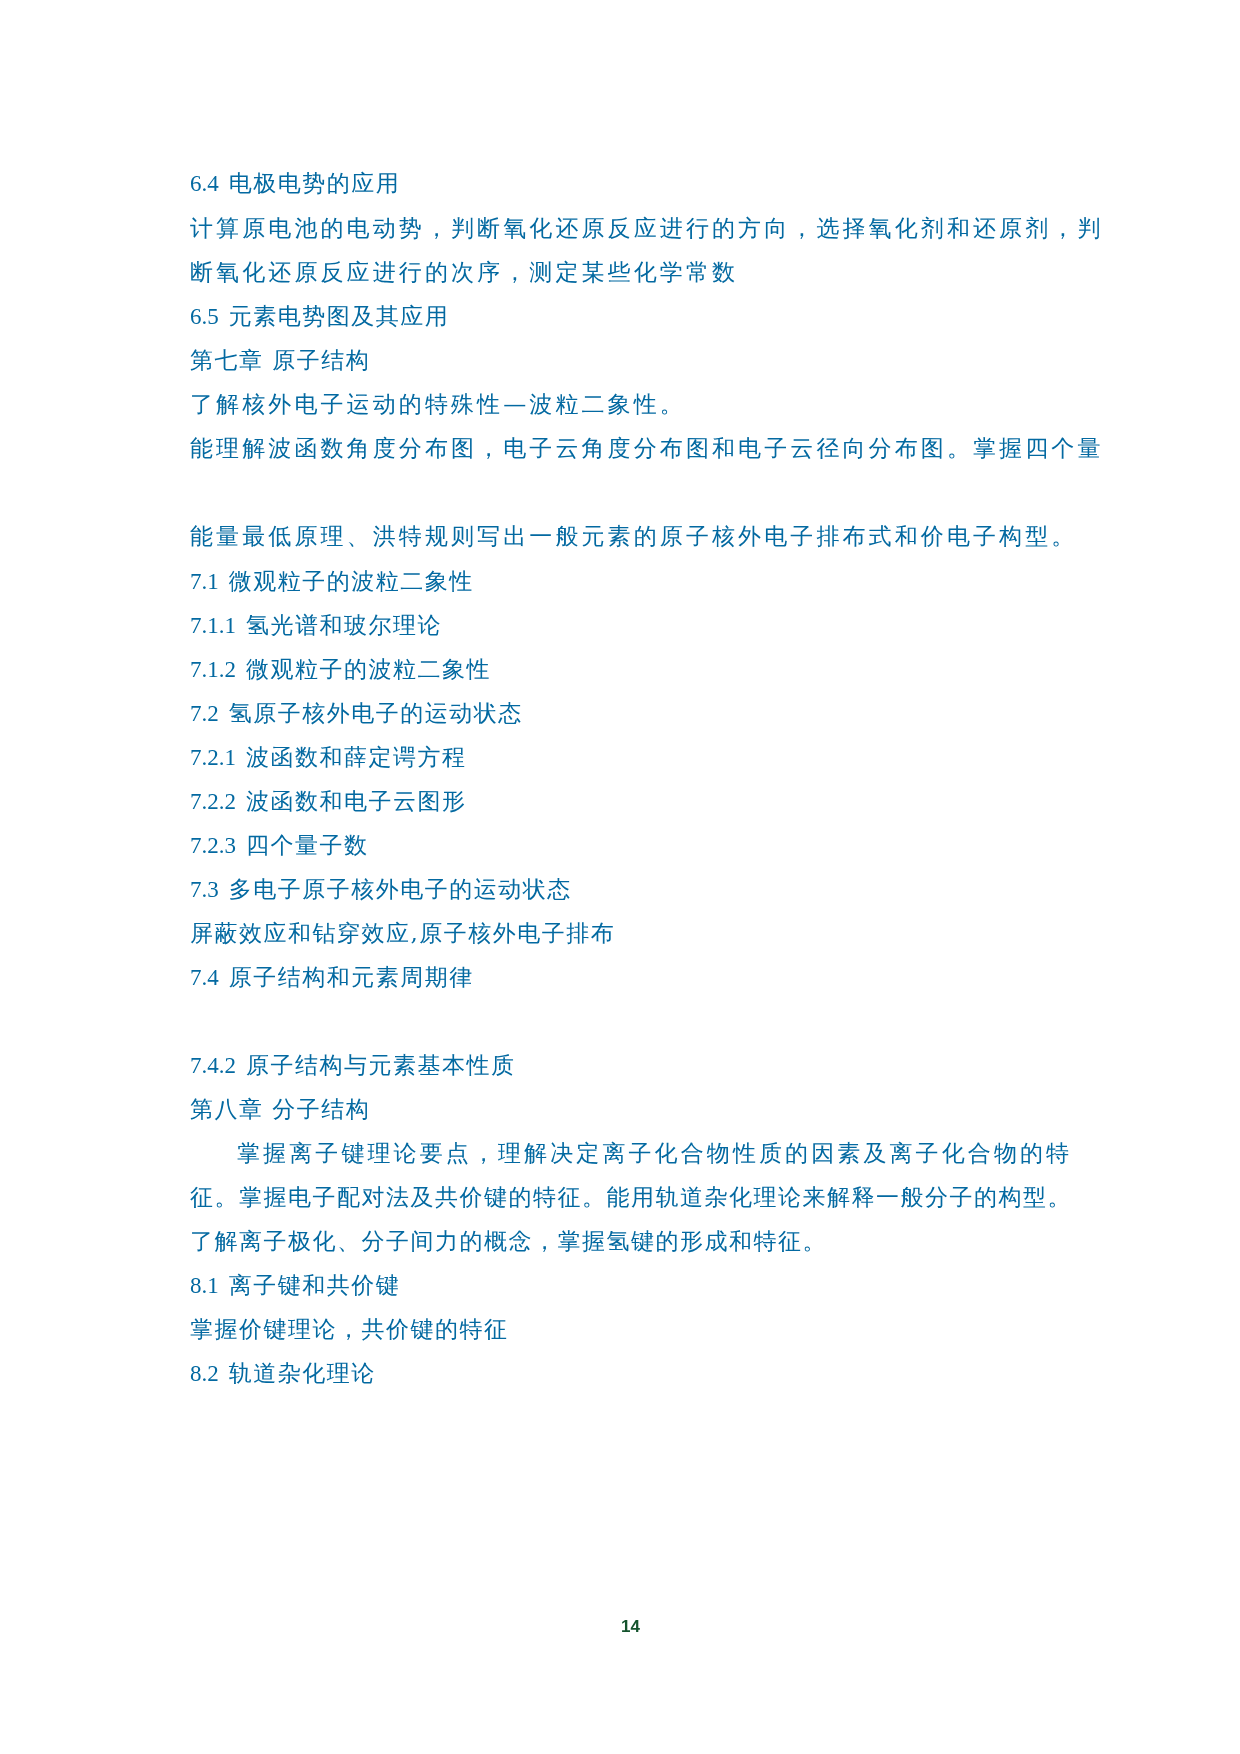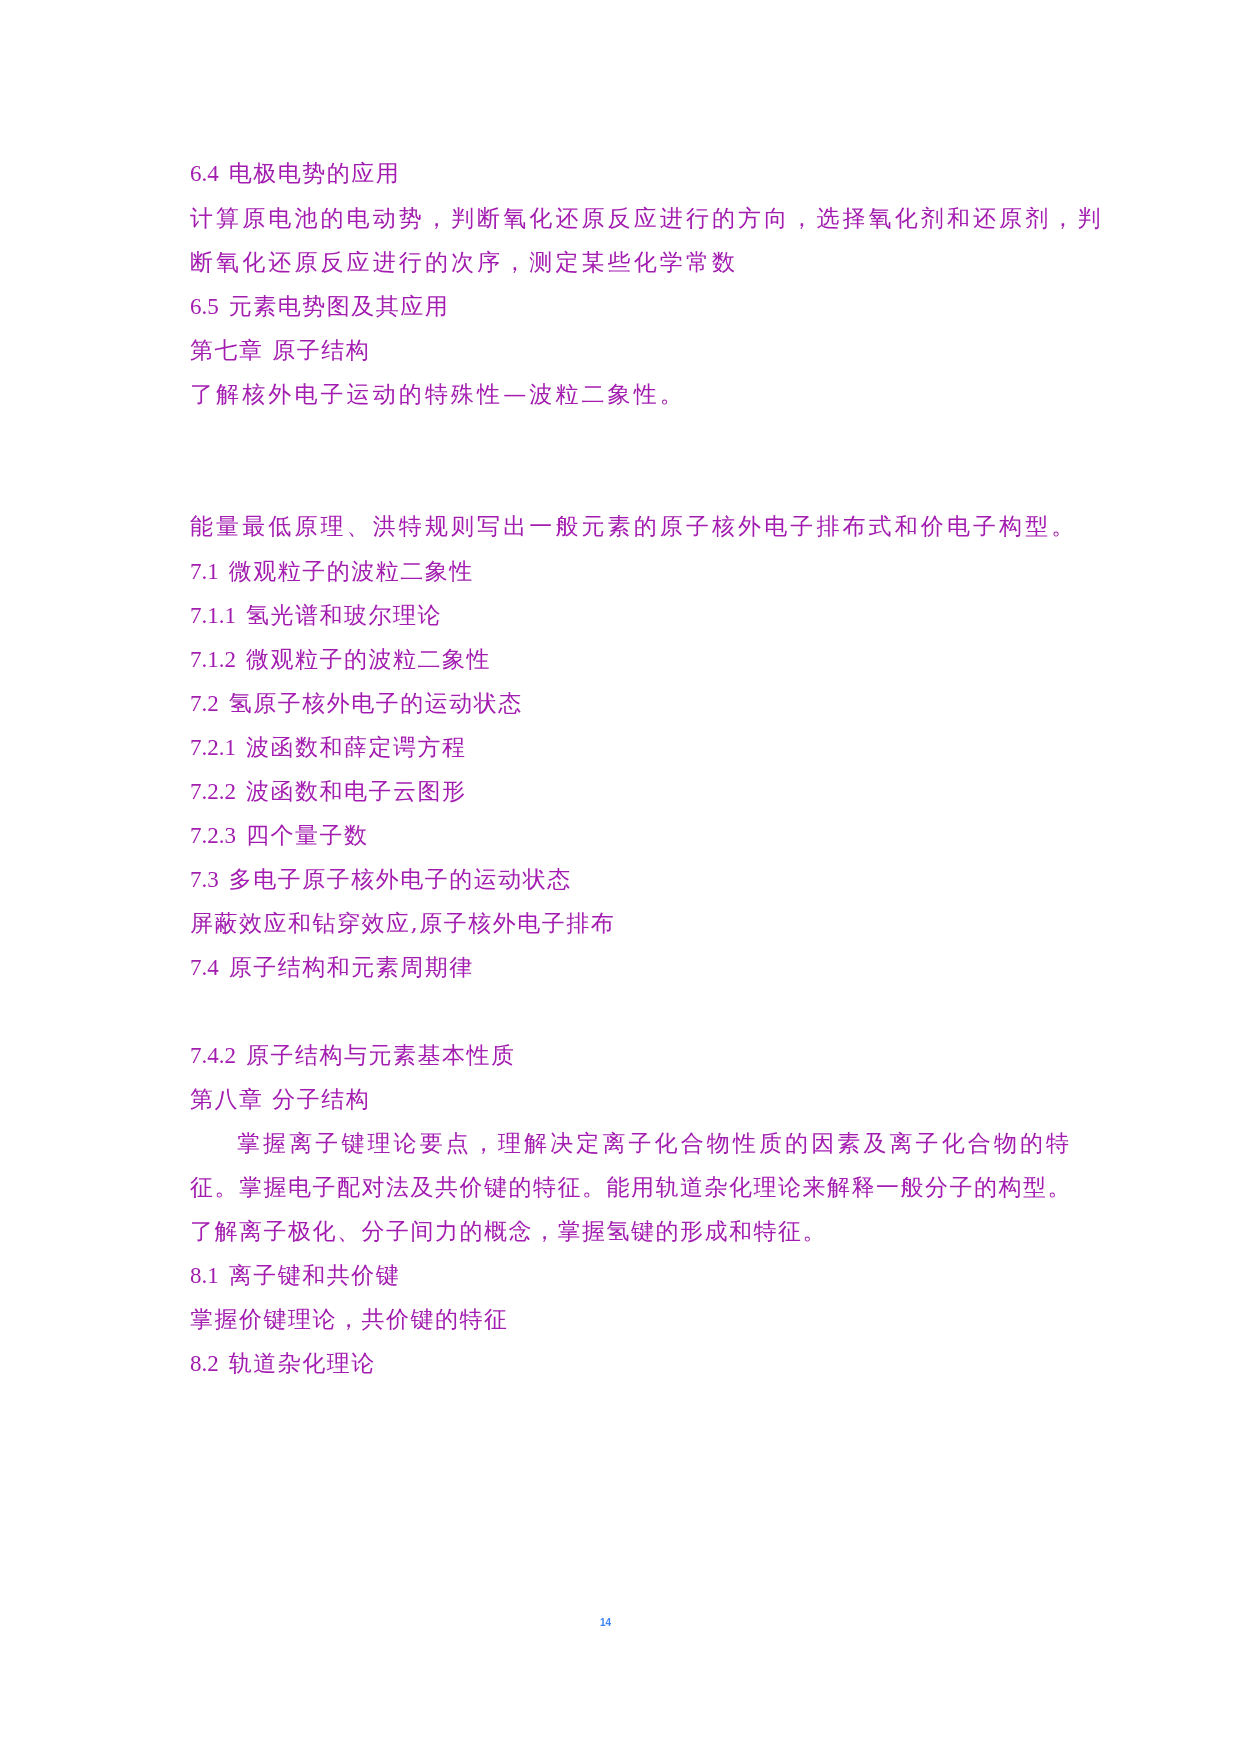--- a/index.html
+++ b/index.html
@@ -6,53 +6,54 @@
   body { width: 1240px; height: 1754px; position: relative; overflow: hidden; }
   .page {
     position: absolute; left: 0; top: 0; width: 1240px; height: 1754px;
     background: #ffffff; color: #111111;
     font-family: "DejaVu Serif", "Liberation Serif", serif;
   }
   .line {
     position: absolute;
     left: 190px;
     font-size: 23px;
-    line-height: 24px;
+    line-height: 44px;
     white-space: nowrap;
     letter-spacing: 1.5px;
-    color: #a21caf;
+    color: #0369a1;
   }
   .num {
     font-family: "Liberation Serif", "DejaVu Serif", serif;
     letter-spacing: 0;
     margin-right: 10px;
   }
   .wide { letter-spacing: 3.1px; }
   .indent { left: 237px; }
   .page-number {
-    position: absolute; left: 600px; top: 1617px; width: 40px; text-align: left;
+    position: absolute; left: 600px; top: 1617px; width: 40px; text-align: right;
     font-family: "Liberation Sans", "DejaVu Sans", sans-serif;
-    font-size: 10px; font-weight: bold; color: #3b82f6;
+    font-size: 17px; font-weight: bold; color: #14532d;
   }
 </style>
 </head>
 <body>
 
 <div class="page">
 
   <div class="line" style="top:161px"><span class="num">6.4</span><span>电极电势的应用</span></div>
 
   <div class="line wide" style="top:206px"><span>计算原电池的电动势，判断氧化还原反应进行的方向，选择氧化剂和还原剂，判</span></div>
   <div class="line wide" style="top:250px"><span>断氧化还原反应进行的次序，测定某些化学常数</span></div>
 
   <div class="line" style="top:294px"><span class="num">6.5</span><span>元素电势图及其应用</span></div>
 
   <div class="line" style="top:338px"><span>第七章  原子结构</span></div>
 
   <div class="line wide" style="top:382px"><span>了解核外电子运动的特殊性—波粒二象性。</span></div>
+  <div class="line wide" style="top:426px"><span>能理解波函数角度分布图，电子云角度分布图和电子云径向分布图。掌握四个量</span></div>
   <div class="line wide" style="top:514px"><span>能量最低原理、洪特规则写出一般元素的原子核外电子排布式和价电子构型。</span></div>
 
   <div class="line" style="top:559px"><span class="num">7.1</span><span>微观粒子的波粒二象性</span></div>
   <div class="line" style="top:603px"><span class="num">7.1.1</span><span>氢光谱和玻尔理论</span></div>
   <div class="line" style="top:647px"><span class="num">7.1.2</span><span>微观粒子的波粒二象性</span></div>
   <div class="line" style="top:691px"><span class="num">7.2</span><span>氢原子核外电子的运动状态</span></div>
   <div class="line" style="top:735px"><span class="num">7.2.1</span><span>波函数和薛定谔方程</span></div>
   <div class="line" style="top:779px"><span class="num">7.2.2</span><span>波函数和电子云图形</span></div>
   <div class="line" style="top:823px"><span class="num">7.2.3</span><span>四个量子数</span></div>
   <div class="line" style="top:867px"><span class="num">7.3</span><span>多电子原子核外电子的运动状态</span></div>

